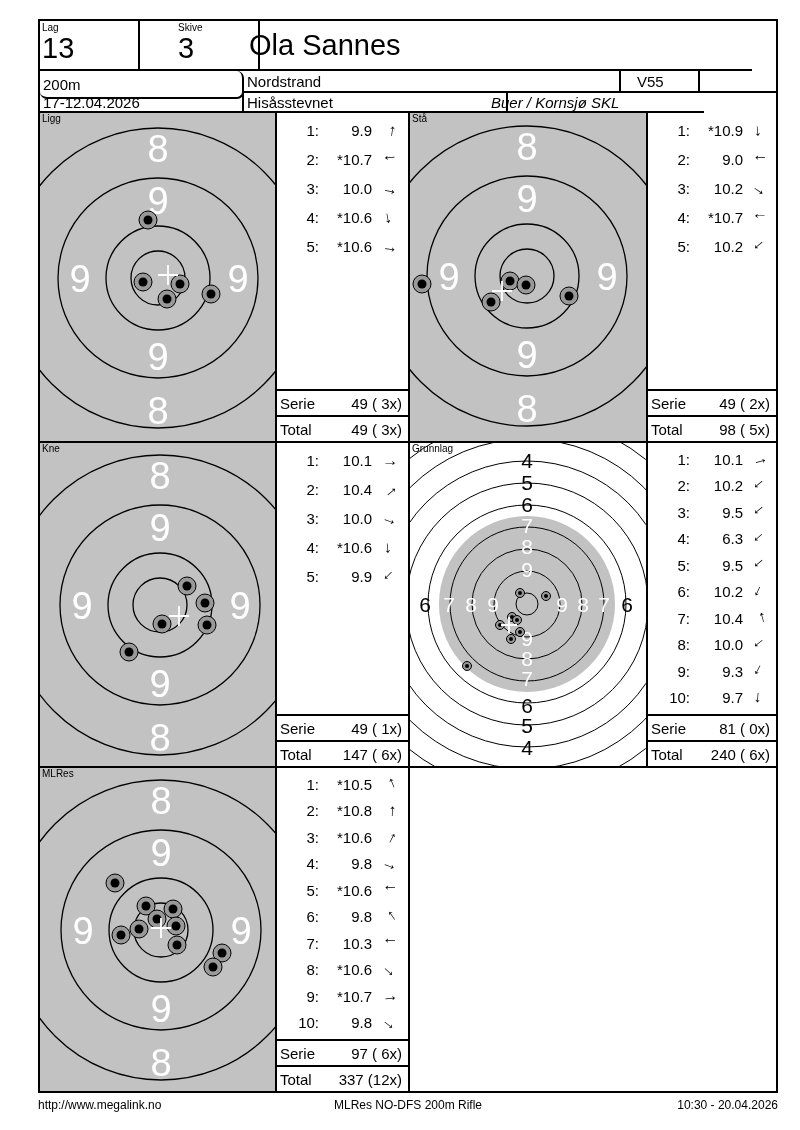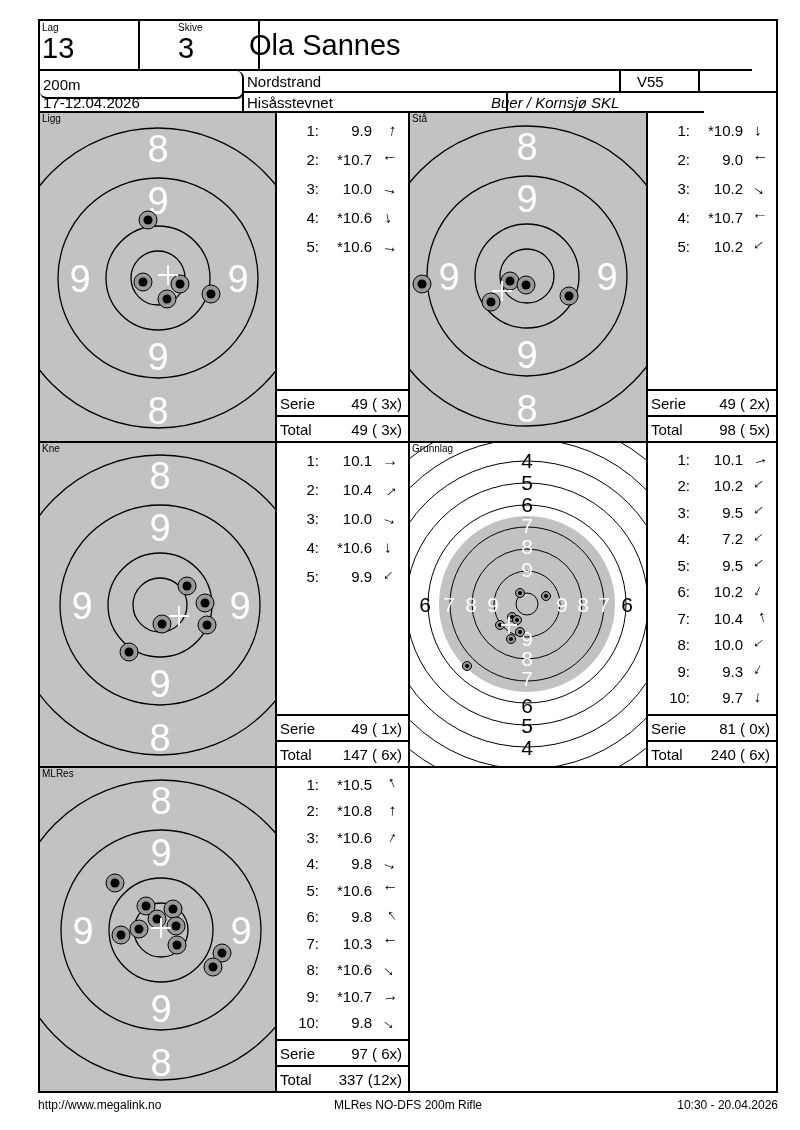--- a/index.html
+++ b/index.html
@@ -326,21 +326,21 @@
           <span class="sr-v">10.2</span>
           <span class="sr-a"><span class="arrow-glyph" style="transform: rotate(140deg);">→</span></span>
         </div>
         <div class="score-row" style="height: 26.5px;">
           <span class="sr-i">3:</span>
           <span class="sr-v">9.5</span>
           <span class="sr-a"><span class="arrow-glyph" style="transform: rotate(140deg);">→</span></span>
         </div>
         <div class="score-row" style="height: 26.5px;">
           <span class="sr-i">4:</span>
-          <span class="sr-v">7.2</span>
+          <span class="sr-v">6.3</span>
           <span class="sr-a"><span class="arrow-glyph" style="transform: rotate(138deg);">→</span></span>
         </div>
         <div class="score-row" style="height: 26.5px;">
           <span class="sr-i">5:</span>
           <span class="sr-v">9.5</span>
           <span class="sr-a"><span class="arrow-glyph" style="transform: rotate(140deg);">→</span></span>
         </div>
         <div class="score-row" style="height: 26.5px;">
           <span class="sr-i">6:</span>
           <span class="sr-v">10.2</span>

